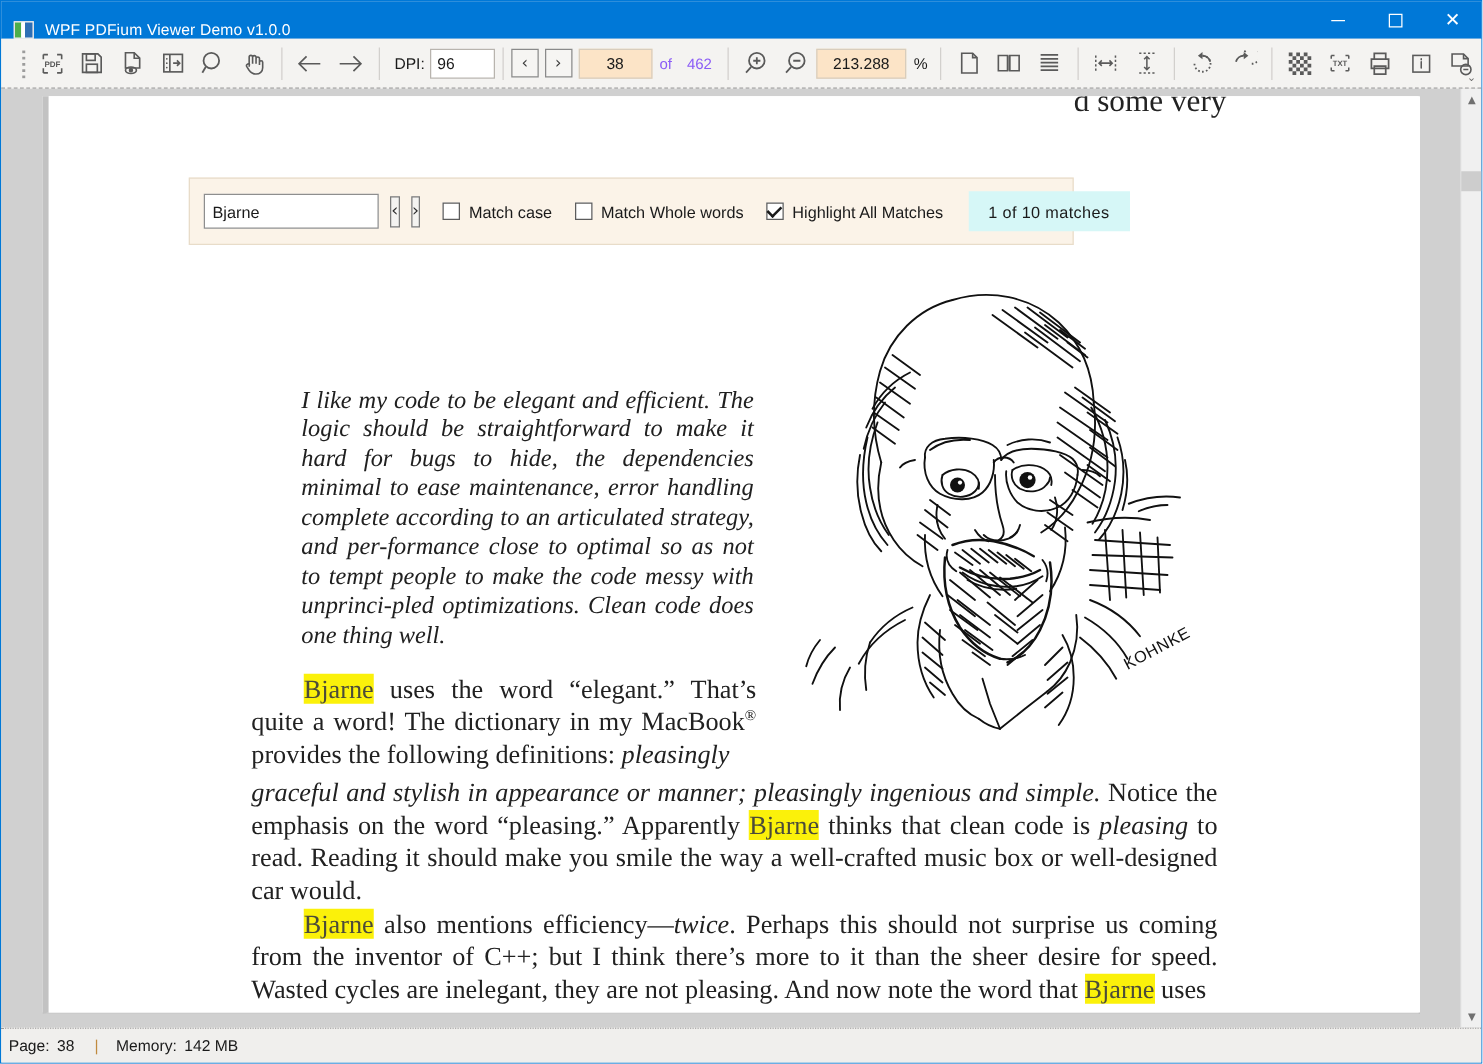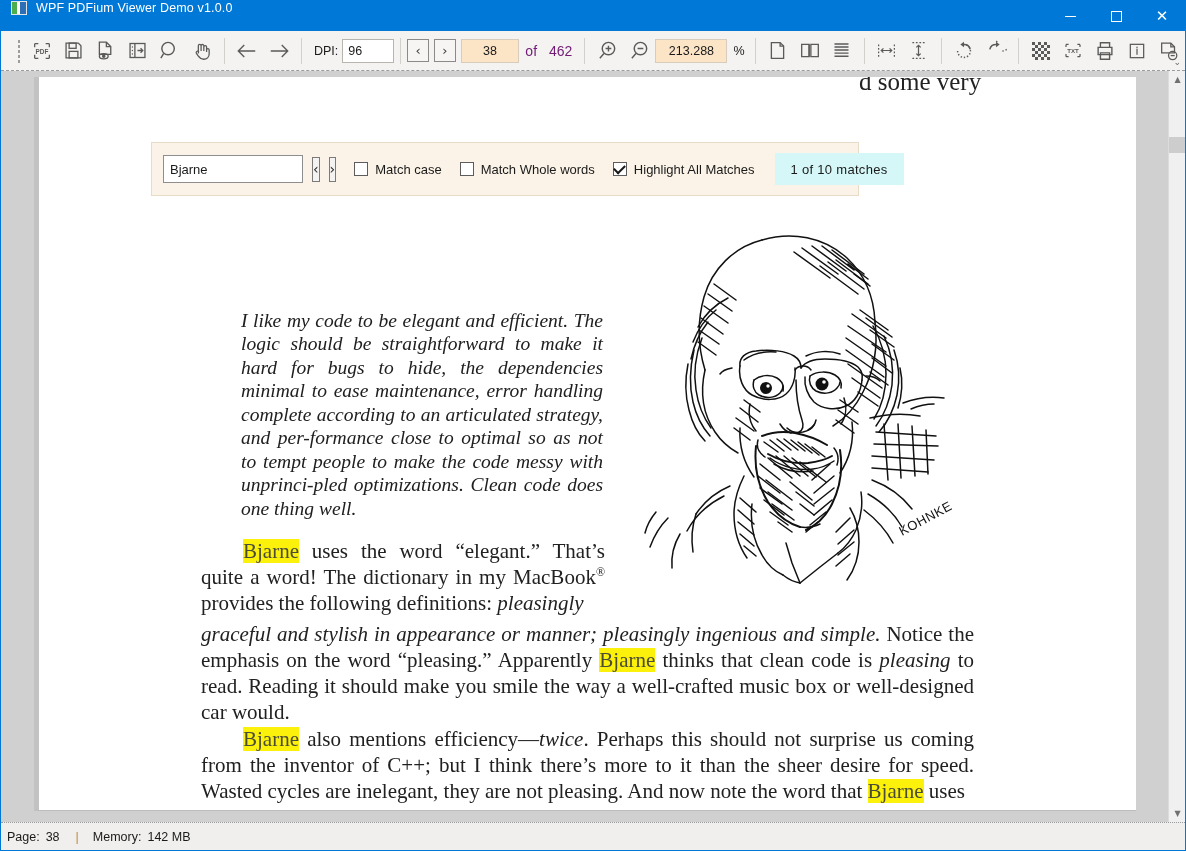--- a/index.html
+++ b/index.html
@@ -18,21 +18,21 @@
     display: flex;
     flex-direction: column;
   }
 
   
   .titlebar {
     height: 30px;
     background: #0078d7;
     color: #ffffff;
     display: flex;
-    align-items: flex-start;
+    align-items: flex-end;
     flex: 0 0 auto;
     user-select: none;
   }
   .title-icon {
     width: 16px; height: 14px;
     margin: 0 9px 0 10px;
     background: #ffffff;
     position: relative;
     border: 1px solid #e4e4e4;
     display: flex;
@@ -123,21 +123,21 @@
   .nav-sq {
     width: 23px; height: 23px;
     border: 1px solid #8a8a8a;
     background: #f6f5f3;
     display: flex; align-items: center; justify-content: center;
     color: #3a3a3a;
     font-size: 13px;
     margin-right: 5px;
     font-family: "DejaVu Sans", sans-serif;
   }
-  .of-txt { font-size: 14px; color: #701a75; margin: 0 6px; }
+  .of-txt { font-size: 12px; color: #8b5cf6; margin: 0 6px; }
   .tb-overflow {
     position: absolute; right: 4px; bottom: 3px;
     font-size: 9px; color: #6a6a6a;
   }
 
   
   .viewer {
     flex: 1 1 auto;
     position: relative;
     background: #d0d0d0;

